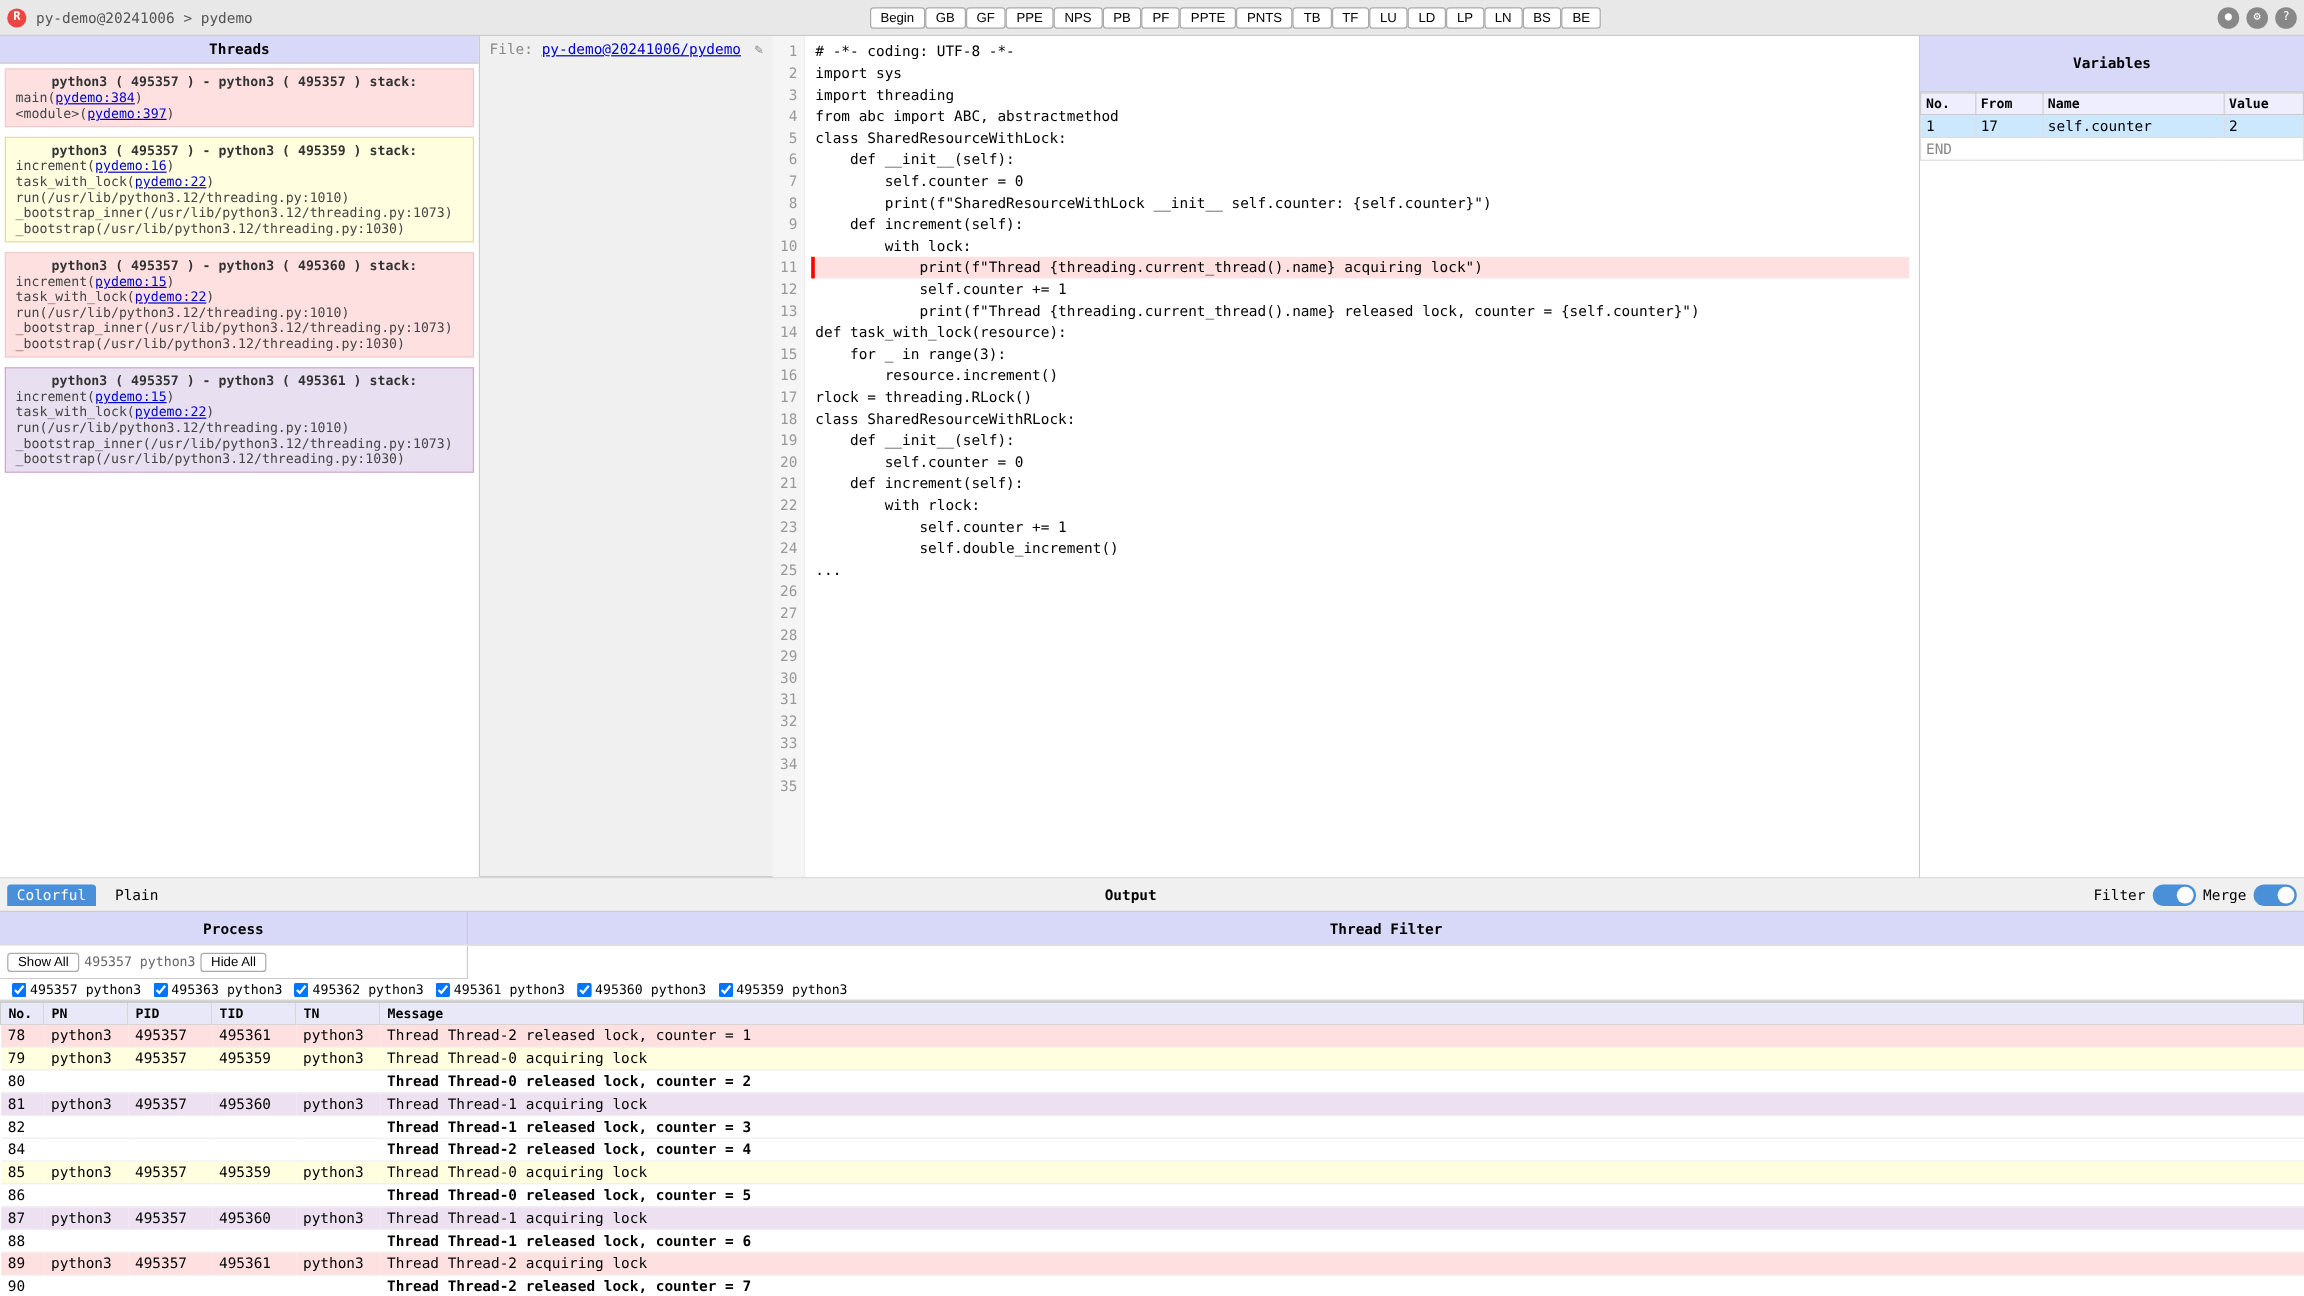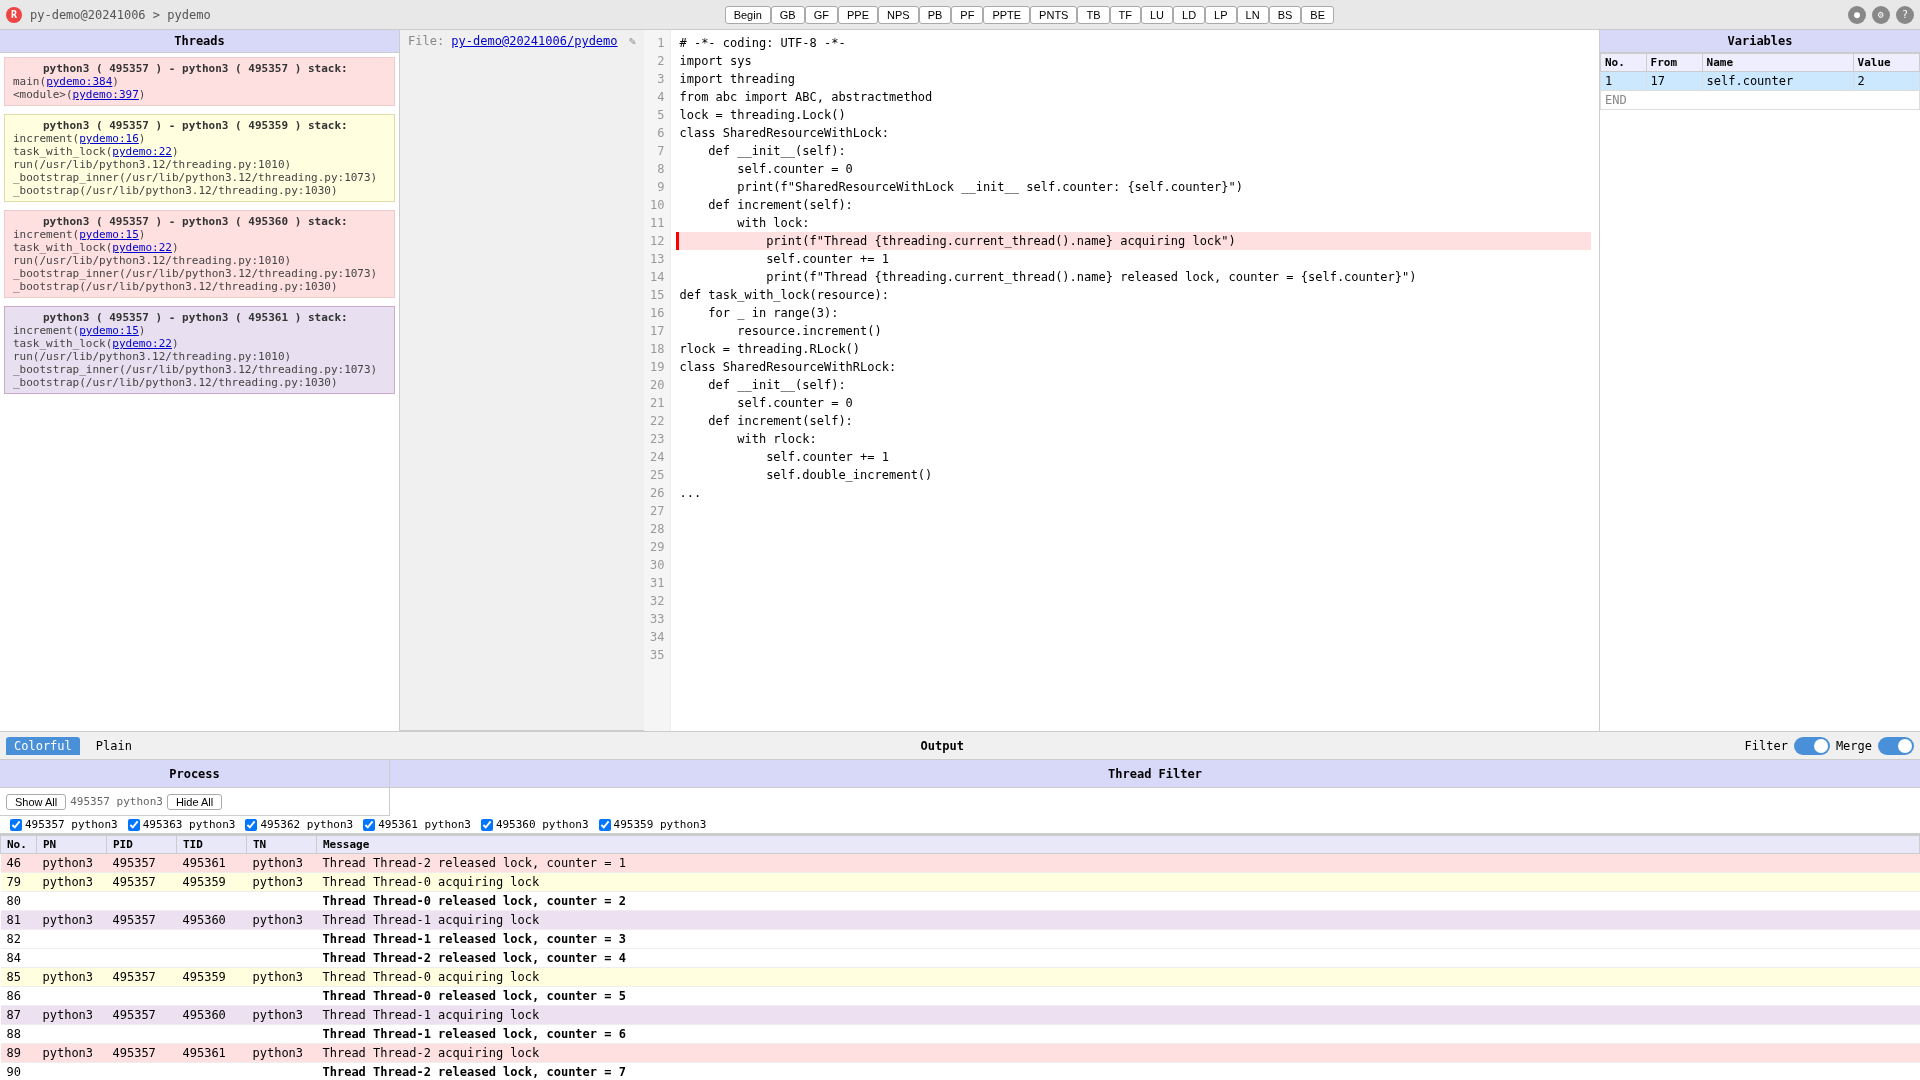--- a/index.html
+++ b/index.html
@@ -47,21 +47,21 @@
     #editor-content { display: flex; flex: 1; overflow: auto; background: #fff; }
     .line-numbers { background: #f5f5f5; padding: 4px 6px; text-align: right; color: #999; border-right: 1px solid #eee; user-select: none; }
     .line-numbers div { line-height: 18px; font-size: 12px; }
     .code-content { flex: 1; padding: 4px 8px; overflow: auto; }
     .code-line { line-height: 18px; font-size: 12px; white-space: pre; }
     .code-line.highlighted { background: #ffe0e0; border-left: 3px solid red; margin-left: -3px; }
     .editor-scrollbar { height: 12px; background: #e8e8e8; border-top: 1px solid #ccc; }
 
     
     #variables-panel { width: 320px; display: flex; flex-direction: column; background: #fff; }
-    #variables-header { background: #d8d8f8; text-align: center; padding: 4px; font-weight: bold; border-bottom: 1px solid #ccc; }
+    #variables-header { background: #d8d8f8; text-align: center; padding: 16px; font-weight: bold; border-bottom: 1px solid #ccc; }
     #variables-table { width: 100%; border-collapse: collapse; font-size: 12px; }
     #variables-table th { background: #eef; border: 1px solid #ccc; padding: 2px 4px; text-align: left; font-size: 11px; }
     #variables-table td { border: 1px solid #ddd; padding: 2px 4px; font-size: 12px; }
     .var-highlight { background: #cce8ff; }
     .var-end { color: #888; font-size: 11px; padding: 2px 4px; }
 
     
     #tab-bar { display: flex; align-items: center; background: #f0f0f0; border-bottom: 1px solid #ccc; padding: 2px 6px; gap: 8px; height: 28px; }
     .tab-item { padding: 2px 8px; font-size: 12px; cursor: pointer; border-radius: 3px 3px 0 0; }
     .tab-item.active { background: #4a90d9; color: white; }
@@ -192,21 +192,20 @@
             <div>33</div>
             <div>34</div>
             <div>35</div>
           </div>
         <div class="code-content" id="code-lines">
             <div class="code-line"># -*- coding: UTF-8 -*-</div>
             <div class="code-line">import sys</div>
             <div class="code-line">import threading</div>
             <div class="code-line">from abc import ABC, abstractmethod</div>
             <div class="code-line"></div>
-            <div class="code-line">lock = threading.Lock()</div>
             <div class="code-line"></div>
             <div class="code-line">class SharedResourceWithLock:</div>
             <div class="code-line">    def __init__(self):</div>
             <div class="code-line">        self.counter = 0</div>
             <div class="code-line">        print(f"SharedResourceWithLock __init__ self.counter: {self.counter}")</div>
             <div class="code-line"></div>
             <div class="code-line">    def increment(self):</div>
             <div class="code-line">        with lock:</div>
             <div class="code-line highlighted">            print(f"Thread {threading.current_thread().name} acquiring lock")</div>
             <div class="code-line">            self.counter += 1</div>
@@ -323,21 +322,21 @@
             <th style="width:36px;">No.</th>
             <th style="width:70px;">PN</th>
             <th style="width:70px;">PID</th>
             <th style="width:70px;">TID</th>
             <th style="width:70px;">TN</th>
             <th>Message</th>
           </tr>
         </thead>
         <tbody id="output-tbody">
             <tr class="row-pink">
-              <td>46</td>
+              <td>78</td>
               <td>python3</td>
               <td>495357</td>
               <td>495361</td>
               <td>python3</td>
               <td>Thread Thread-2 released lock, counter = 1</td>
             </tr>
             <tr class="row-yellow">
               <td>79</td>
               <td>python3</td>
               <td>495357</td>

